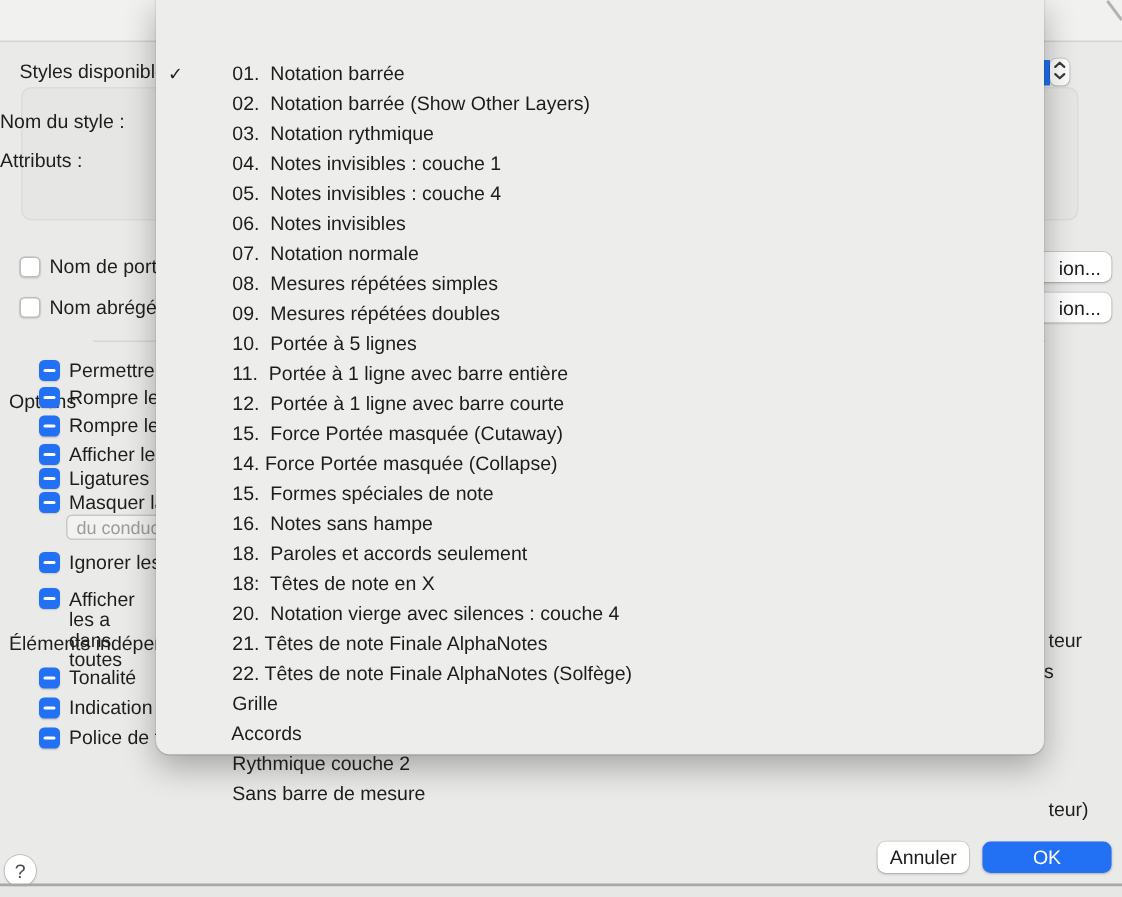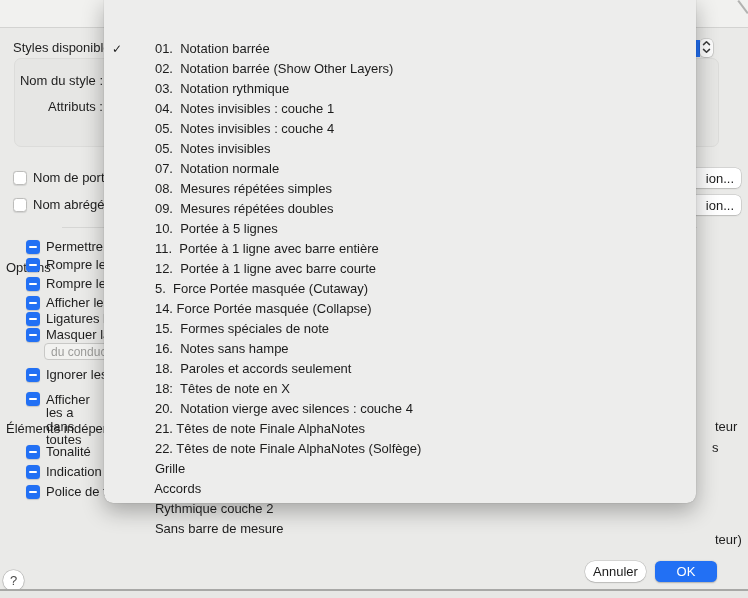--- a/index.html
+++ b/index.html
@@ -9,21 +9,21 @@
     font-family:"Liberation Sans","DejaVu Sans",sans-serif;
     color:#1e1e1e;font-size:13px;
   }
   .abs{position:absolute;}
   
   .top-strip{left:0;top:0;width:748px;height:27px;background:#f1f1ef;border-bottom:1px solid #d3d3d1;}
   .bottom-line{left:0;top:589px;width:748px;height:2px;background:#a8a8a6;}
   .bottom-below{left:0;top:591px;width:748px;height:7px;background:#e7e7e5;}
   .diag{left:739px;top:0px;width:16px;height:1.5px;background:#b2b2b0;transform:rotate(53deg);transform-origin:0 0;}
   .label{white-space:nowrap;}
-  .rlabel{text-align:right;width:103px;left:0;}
+  .rlabel{width:103px;left:0;}
   .groupbox{left:14px;top:58px;width:705px;height:89px;background:#e6e6e4;border:1px solid #dcdcda;border-radius:7px;box-sizing:border-box;}
   .section-div{height:1px;background:#d6d6d4;}
   
   .row{display:flex;align-items:center;gap:6px;white-space:nowrap;}
   .cb{width:14px;height:14px;border-radius:3.5px;flex:none;box-sizing:border-box;}
   .cb.empty{background:#ffffff;border:1px solid #bdbdbb;box-shadow:0 0.5px 1px rgba(0,0,0,0.10);}
   .cb.mixed{background:var(--accent,#2270f4);position:relative;box-shadow:0 0.5px 1px rgba(0,0,0,0.15);}
   .cb.mixed::after{content:"";position:absolute;left:3px;right:3px;top:6px;height:2px;background:#fff;border-radius:1px;}
   .field{left:44px;top:343px;width:66px;height:17px;border:1px solid #c8c8c6;border-radius:4px;background:#f2f2f0;
          font-size:12px;color:#9c9c9a;line-height:16px;padding-left:6px;box-sizing:border-box;overflow:hidden;white-space:nowrap;}
@@ -42,21 +42,21 @@
   .stepper{left:700px;top:39px;width:13px;height:18px;background:#fdfdfd;border-radius:4.5px;
            box-shadow:0 0 0 0.5px rgba(0,0,0,0.18),0 1px 2px rgba(0,0,0,0.12);
            display:flex;align-items:center;justify-content:center;}
   
   .menu{left:104px;top:-1px;width:592px;z-index:10;background:#ededec;
         border-radius:0 0 9px 9px;padding-bottom:4px;
         box-shadow:0 8px 22px rgba(0,0,0,0.30),0 0 1px rgba(0,0,0,0.35);}
   .menu-item{position:relative;height:20px;line-height:20px;padding-left:22px;
              font-size:13px;color:#1c1c1c;white-space:pre;}
   .menu-item .check{position:absolute;left:5px;top:0;width:16px;text-align:center;font-size:12px;}
-  .frag{white-space:nowrap;margin-left:16px;}
+  .frag{white-space:nowrap;}
 </style>
 </head>
 <body>
 
 <div class="screen">
 
   
   <div class="abs top-strip"></div>
   <div class="abs diag"></div>
 
@@ -160,24 +160,24 @@
   <div class="abs frag" style="left:696px;top:440px;">s</div>
 
   <span class="cb mixed abs" style="left:520px;top:514px;"></span>
   <div class="abs frag" style="left:699px;top:532px;">teur)</div>
 
 
   
   <div class="abs help">
     <span>?</span>
   </div>
-  <div class="abs btn" style="left:585px;top:561px;width:61px;border-radius:10px;">
+  <div class="abs btn" style="left:585px;top:561px;width:61px;">
     <span>Annuler</span>
   </div>
-  <div class="abs btn primary" style="left:655px;top:561px;width:62px;text-align:right;">
+  <div class="abs btn primary" style="left:655px;top:561px;width:86px;text-align:right;">
     <span>OK</span>
   </div>
 
   <div class="abs bottom-line"></div>
   <div class="abs bottom-below"></div>
 
   
   <div class="abs menu">
 
       <div class="menu-item">
@@ -200,21 +200,21 @@
         <span>04.  Notes invisibles : couche 1</span>
       </div>
 
       <div class="menu-item">
         
         <span>05.  Notes invisibles : couche 4</span>
       </div>
 
       <div class="menu-item">
         
-        <span>05.  Notes invisibles</span>
+        <span>06.  Notes invisibles</span>
       </div>
 
       <div class="menu-item">
         
         <span>07.  Notation normale</span>
       </div>
 
       <div class="menu-item">
         
         <span>08.  Mesures répétées simples</span>
@@ -235,21 +235,21 @@
         <span>11.  Portée à 1 ligne avec barre entière</span>
       </div>
 
       <div class="menu-item">
         
         <span>12.  Portée à 1 ligne avec barre courte</span>
       </div>
 
       <div class="menu-item">
         
-        <span>5.  Force Portée masquée (Cutaway)</span>
+        <span>15.  Force Portée masquée (Cutaway)</span>
       </div>
 
       <div class="menu-item">
         
         <span>14. Force Portée masquée (Collapse)</span>
       </div>
 
       <div class="menu-item">
         
         <span>15.  Formes spéciales de note</span>

